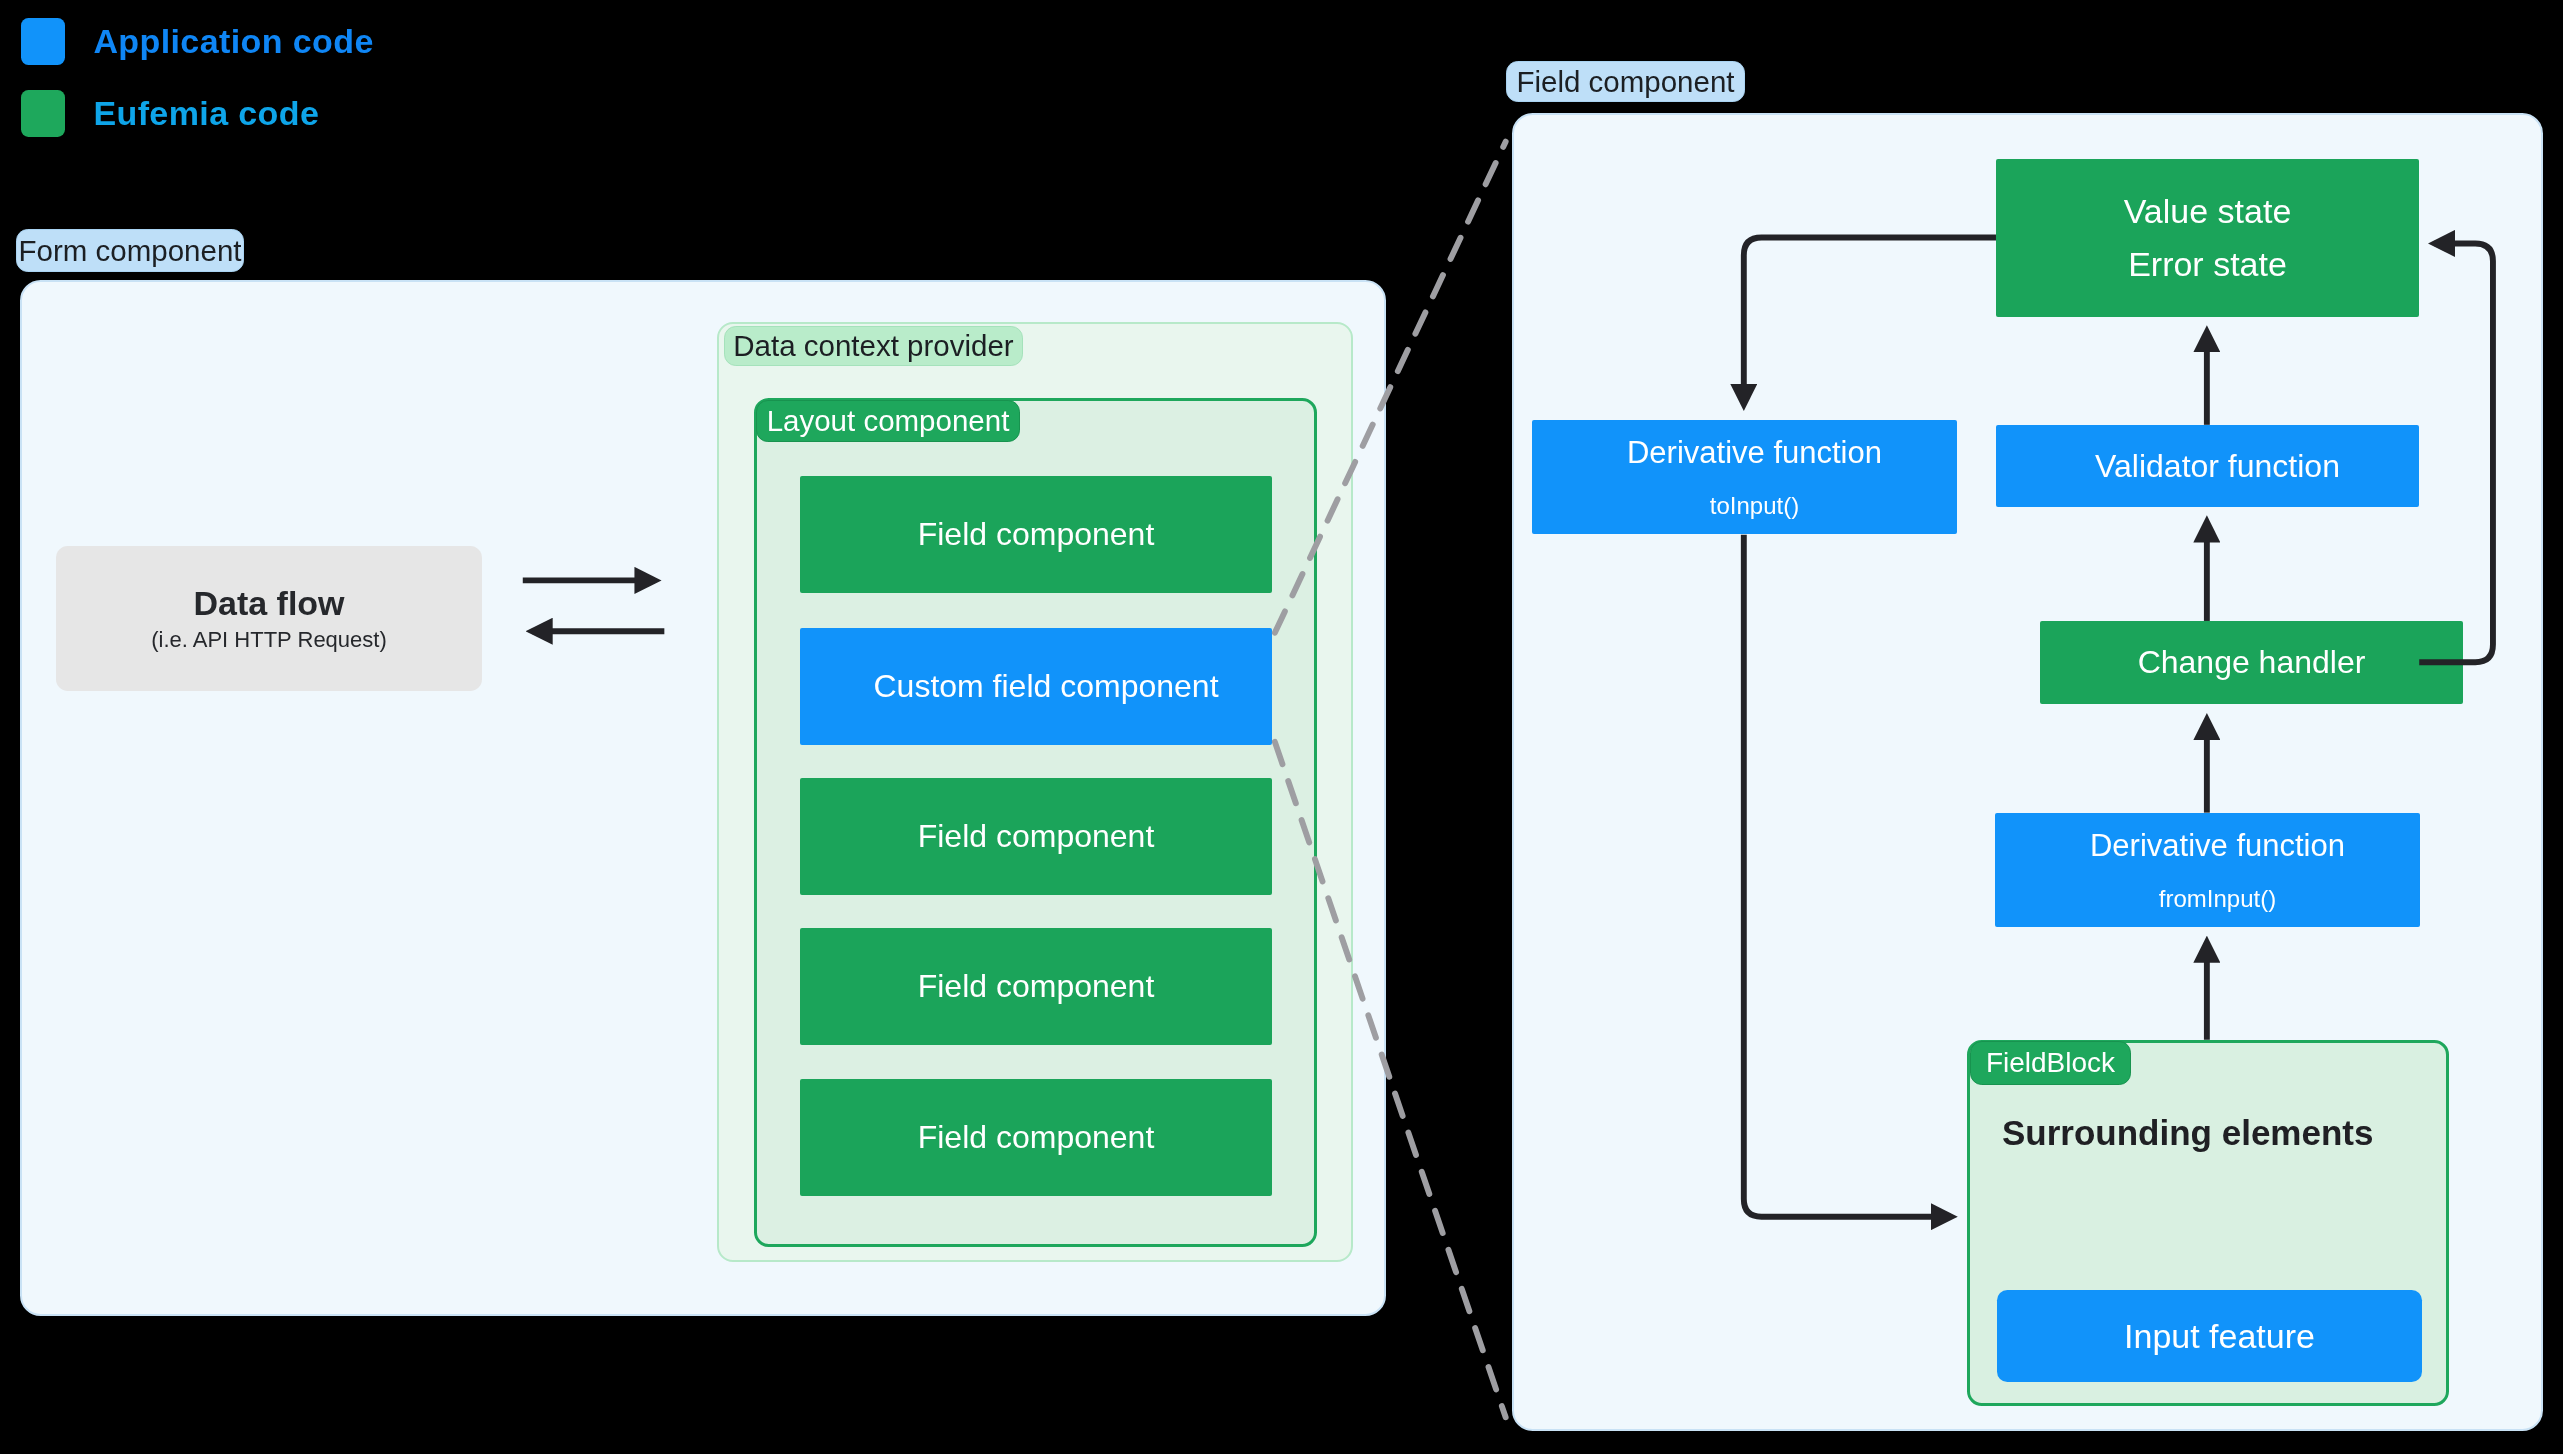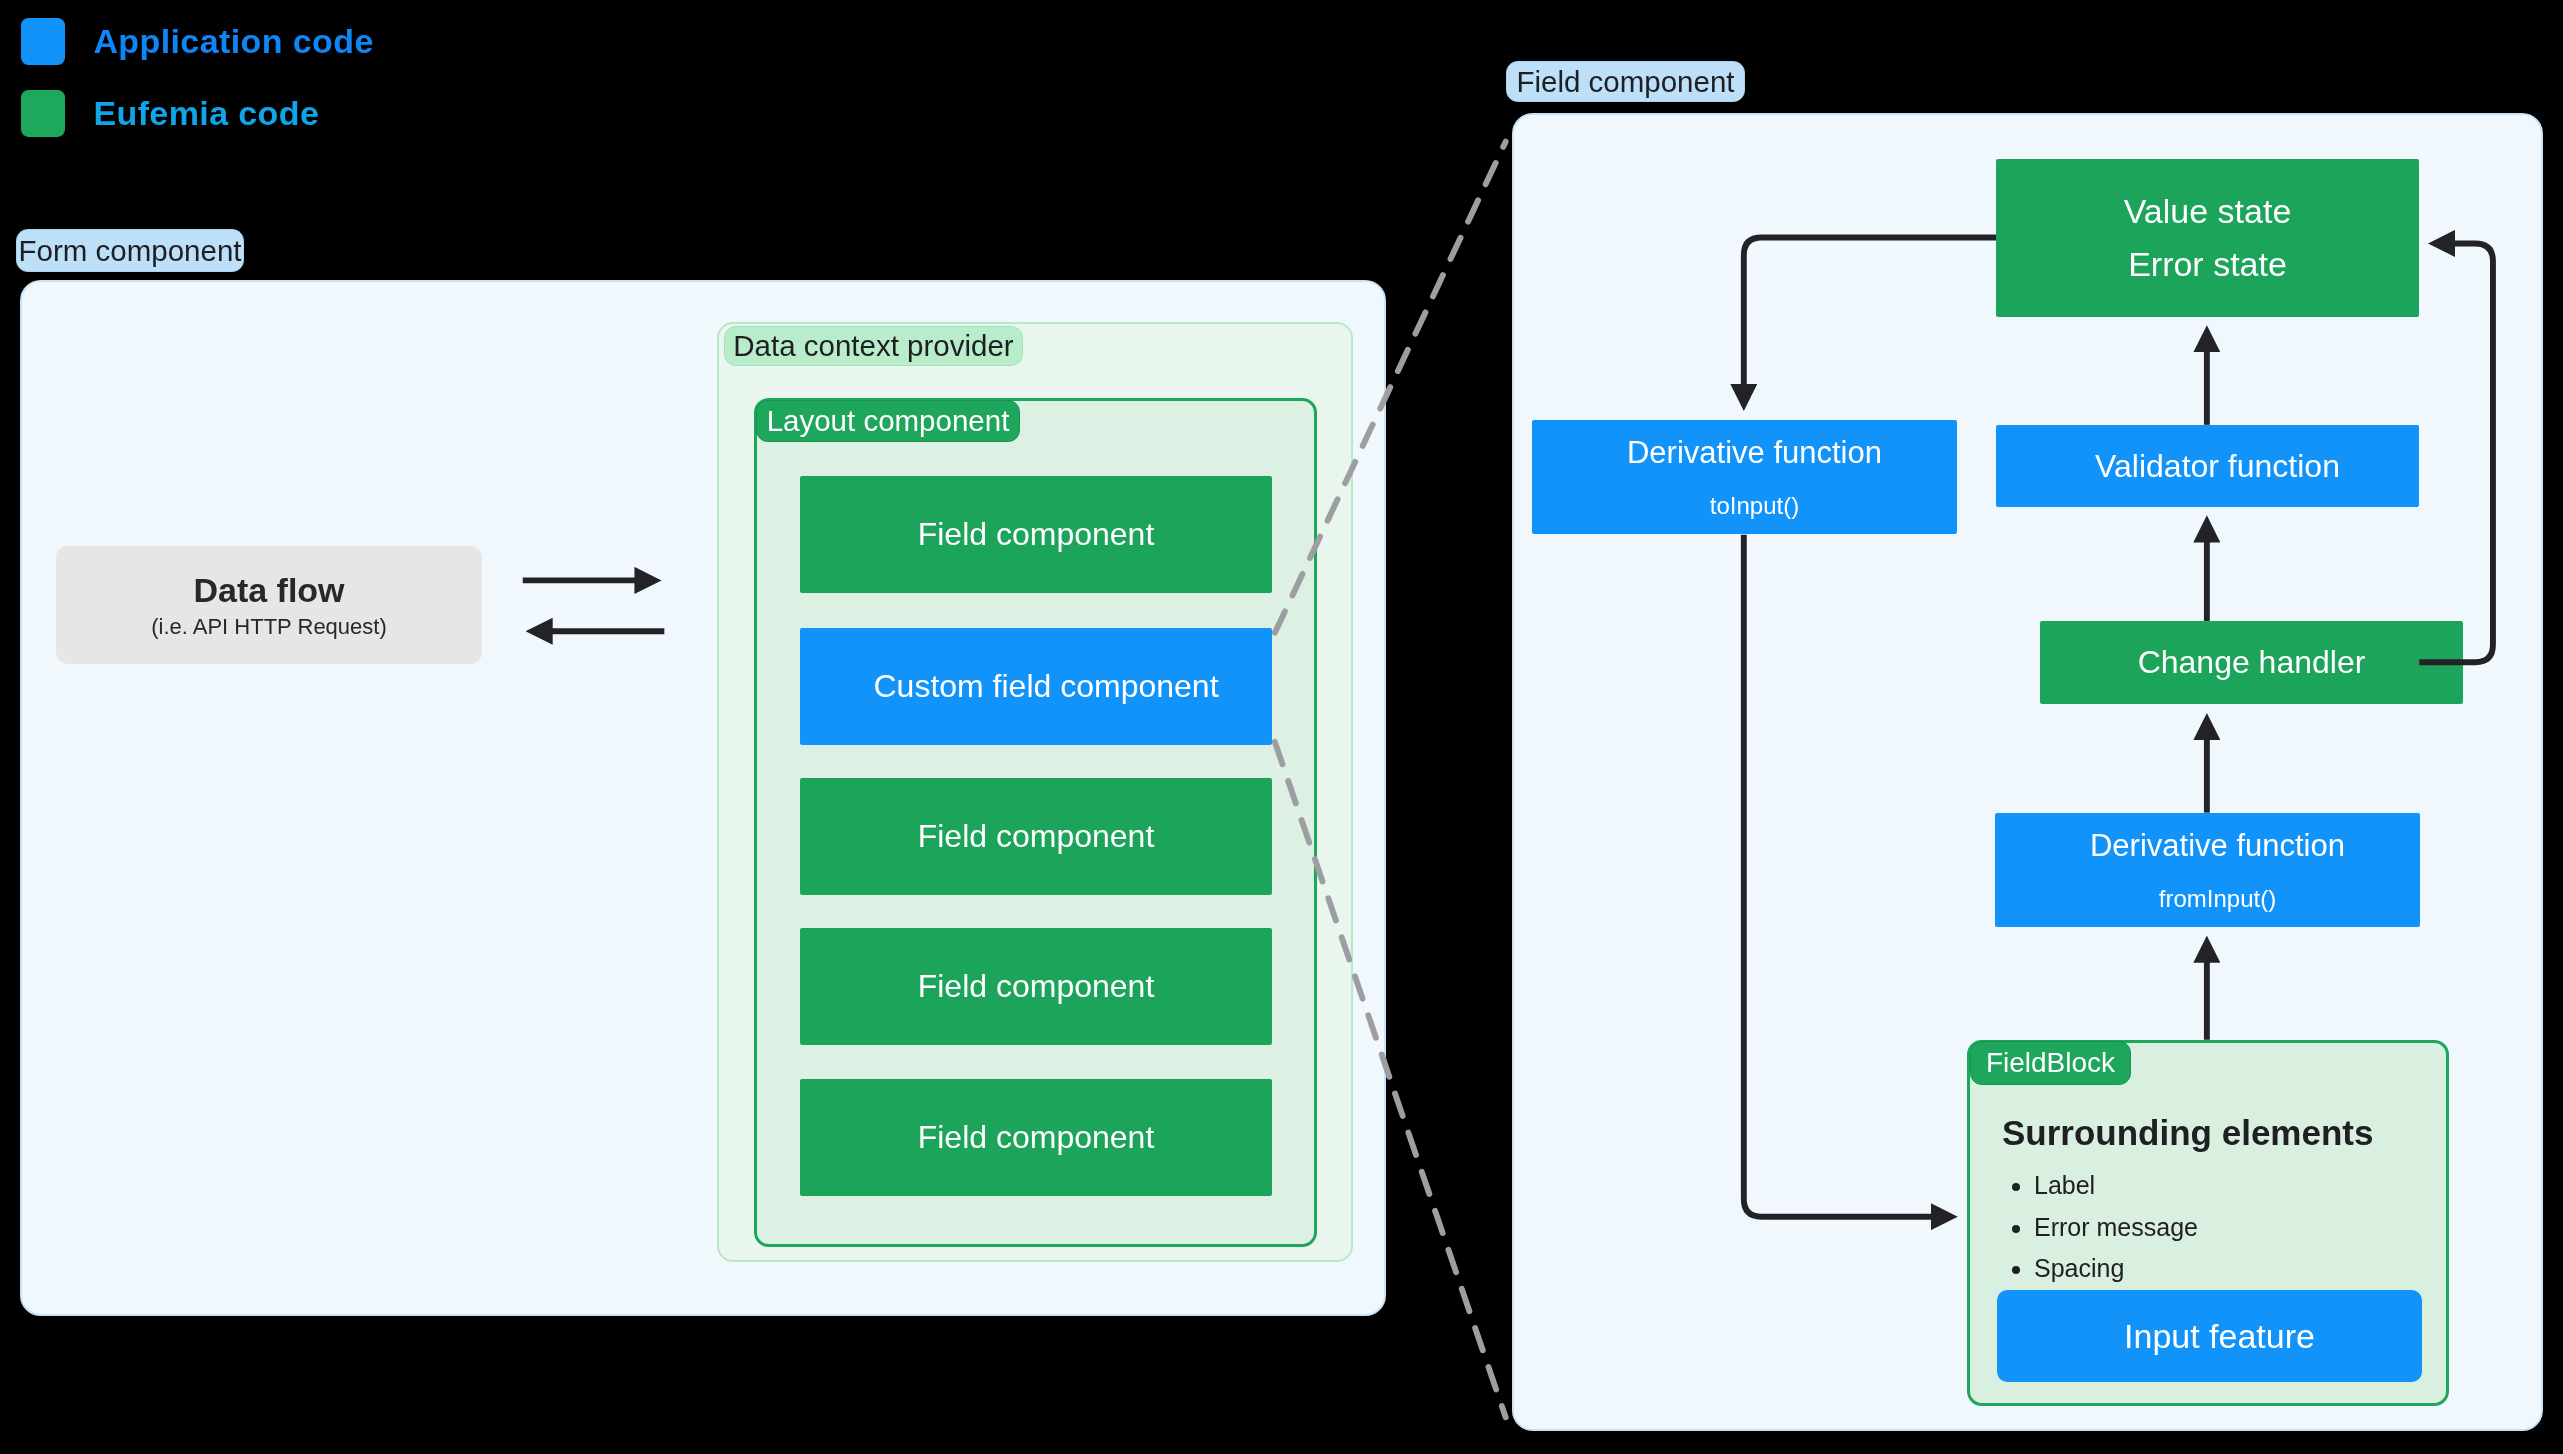--- a/index.html
+++ b/index.html
@@ -70,21 +70,21 @@
   </div>
   <div class="abs legend-row" style="left:21.4px;top:90px;">
     <div class="swatch green"></div>
     <div class="legend-label green">Eufemia code</div>
   </div>
 
   <div class="abs badge lightblue" style="left:16px;top:229px;width:228px;height:43px;">Form component</div>
 
   <div class="abs panel" style="left:20px;top:280px;width:1366px;height:1036px;"></div>
 
-  <div class="abs flowbox" style="left:56px;top:546px;width:426px;height:118px;">
+  <div class="abs flowbox" style="left:56px;top:546px;width:426px;height:145px;">
     <div class="flow-title">Data flow</div>
     <div class="flow-sub">(i.e. API HTTP Request)</div>
   </div>
 
   <div class="abs container-green-light" style="left:717px;top:322px;width:636px;height:940px;"></div>
   <div class="abs badge lightgreen" style="left:724px;top:326px;width:299px;height:40px;">Data context provider</div>
 
   <div class="abs container-green-strong" style="left:754px;top:398px;width:563px;height:849px;"></div>
   <div class="abs badge solidgreen" style="left:756px;top:400px;width:264px;height:42px;">Layout component</div>
 
@@ -128,25 +128,20 @@
 
   <div class="abs node blue" style="left:1995px;top:813px;width:425px;height:114px;">
     <div class="node-title sm">Derivative function</div>
     <div class="node-code">fromInput()</div>
   </div>
 
   <div class="abs container-green-strong" style="left:1967px;top:1040px;width:482px;height:366px;background:#d9f0e1;"></div>
   <div class="abs badge solidgreen" style="left:1970px;top:1041px;width:161px;height:44px;font-size:28px;">FieldBlock</div>
 
   <div class="abs fb-heading" style="left:2002px;top:1113px;">Surrounding elements</div>
-  <ul class="abs fb-list" style="left:1991px;top:1158px;width:413px;">
-    <li>Label</li>
-    <li>Error message</li>
-    <li>Spacing</li>
-  </ul>
 
   <div class="abs node blue" style="left:1997px;top:1290px;width:425px;height:92px;border-radius:10.3px;">
     <div class="node-title" style="font-size:34px;">Input feature</div>
   </div>
 
   <svg class="overlay" width="2563" height="1455" viewBox="0 0 3476 1973">
     <defs>
       <marker id="ah" viewBox="0 0 10 10" refX="7.5" refY="5" markerWidth="4.6" markerHeight="4.6" orient="auto">
         <path d="M 0 0 L 10 5 L 0 10 z" fill="#232327"></path>
       </marker>

